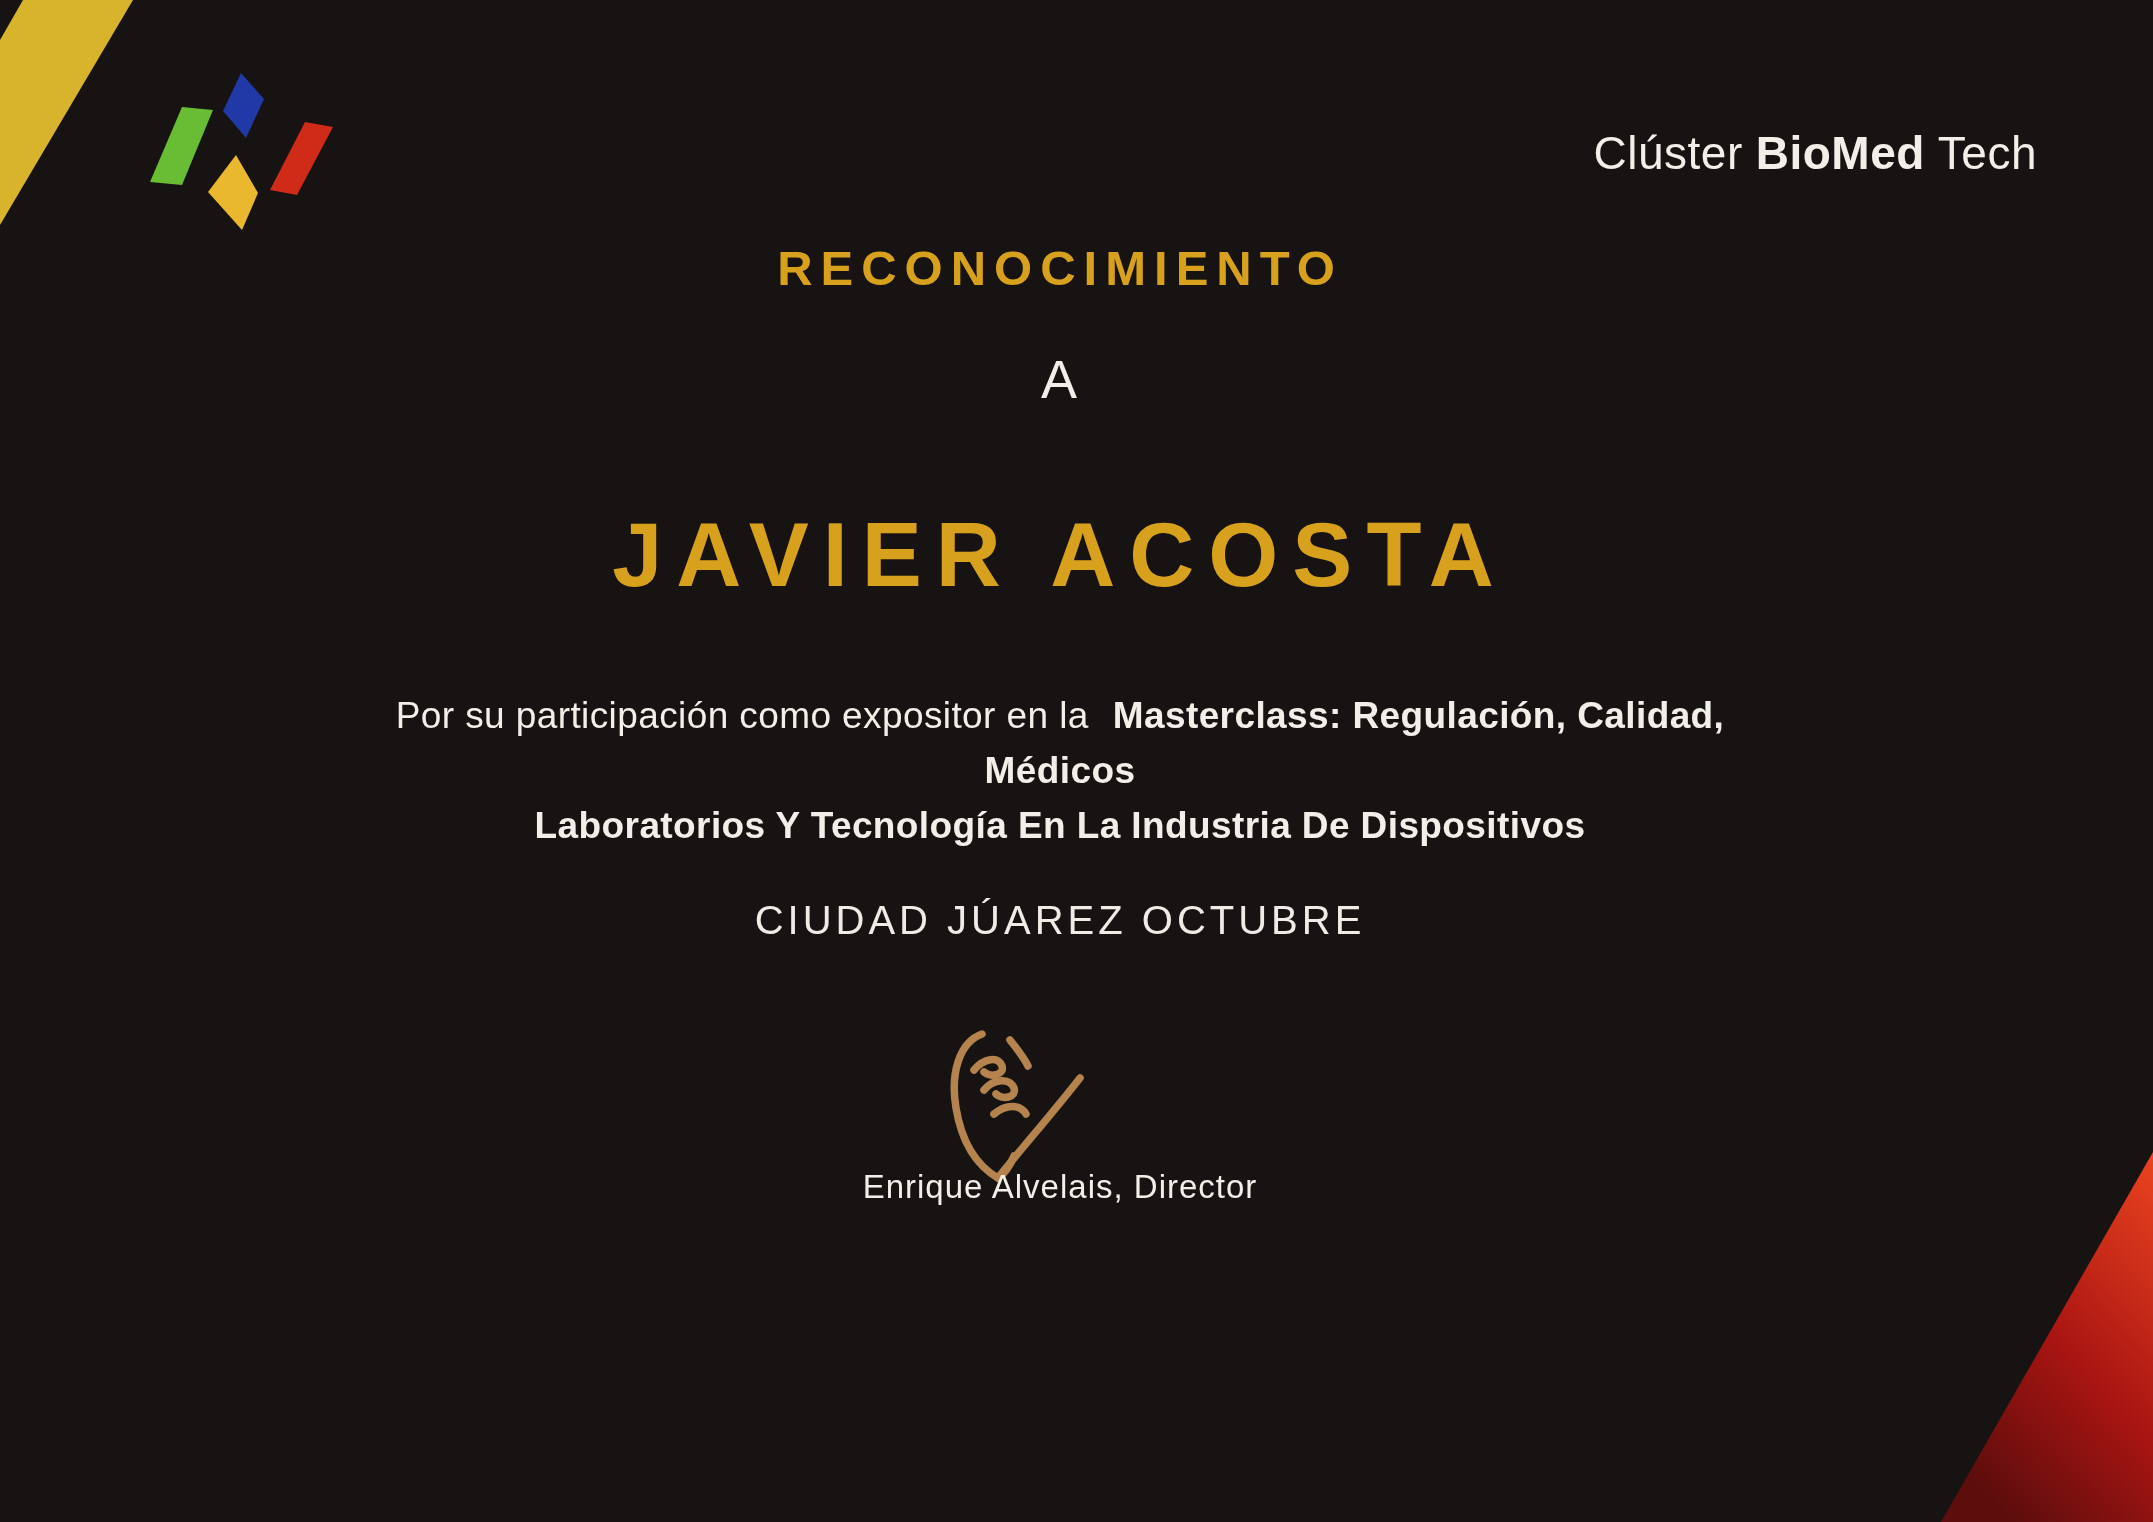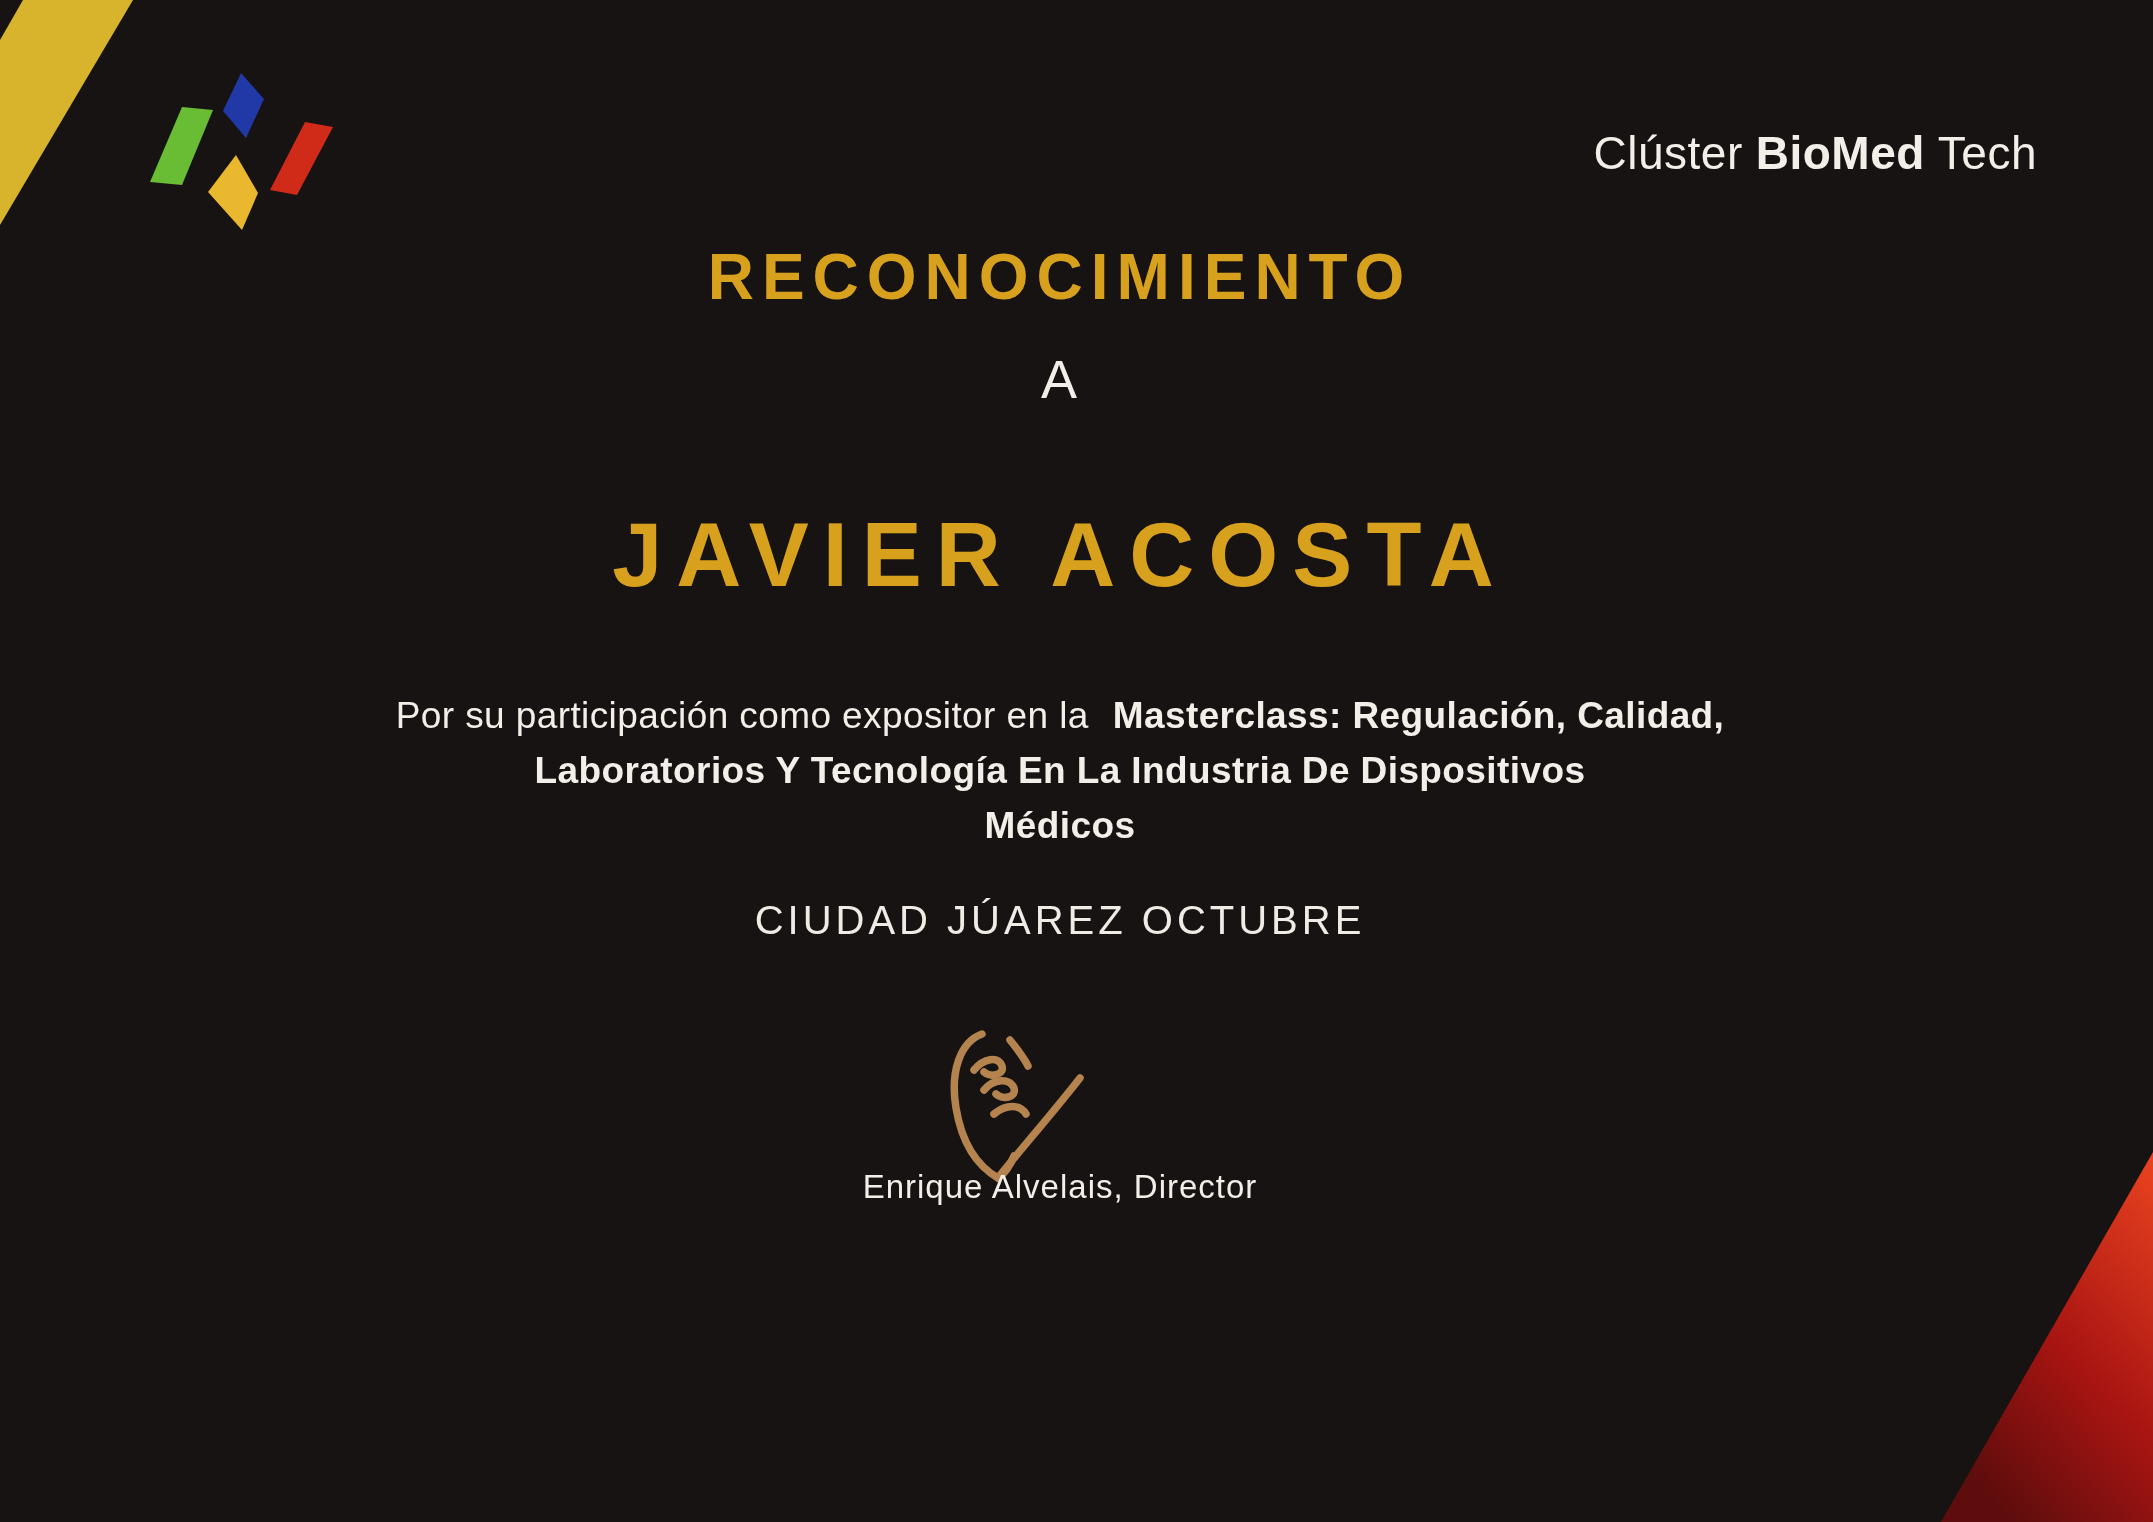--- a/index.html
+++ b/index.html
@@ -70,21 +70,21 @@
     position: absolute;
     left: 0;
     width: 2120px;
     text-align: center;
     color: var(--white-text);
   }
 
   .title {
     top: 240px;
     color: var(--gold);
-    font-size: 64px;
+    font-size: 49px;
     font-weight: bold;
     letter-spacing: 8px;
   }
   .preposition {
     top: 348px;
     font-size: 54px;
     font-weight: 400;
     letter-spacing: 2px;
   }
   .recipient {
@@ -167,22 +167,22 @@
   </div>
 
   <div class="cline title">RECONOCIMIENTO</div>
 
   <div class="cline preposition">A</div>
 
   <div class="cline recipient">JAVIER ACOSTA</div>
 
   <div class="cline body-text">
     <div><span>Por su participación como expositor en la</span><span class="b intro-gap">Masterclass: Regulación, Calidad,</span></div>
+    <div class="b">Médicos</div>
     <div class="b">Laboratorios Y Tecnología En La Industria De Dispositivos</div>
-    <div class="b">Médicos</div>
   </div>
 
   <div class="cline location">CIUDAD JÚAREZ OCTUBRE</div>
 
   <svg class="signature" viewBox="0 0 175 170" aria-hidden="true">
     <path d="M64 6 C42 14 32 44 38 80 C43 110 56 136 80 150 C86 146 92 138 96 128"></path>
     <path d="M80 150 C102 122 134 86 162 50"></path>
     <path d="M56 42 C66 30 80 28 84 38 C87 47 72 50 66 44"></path>
     <path d="M66 62 C76 50 92 50 96 60 C99 70 84 72 78 66"></path>
     <path d="M76 86 C88 76 102 76 108 86"></path>

